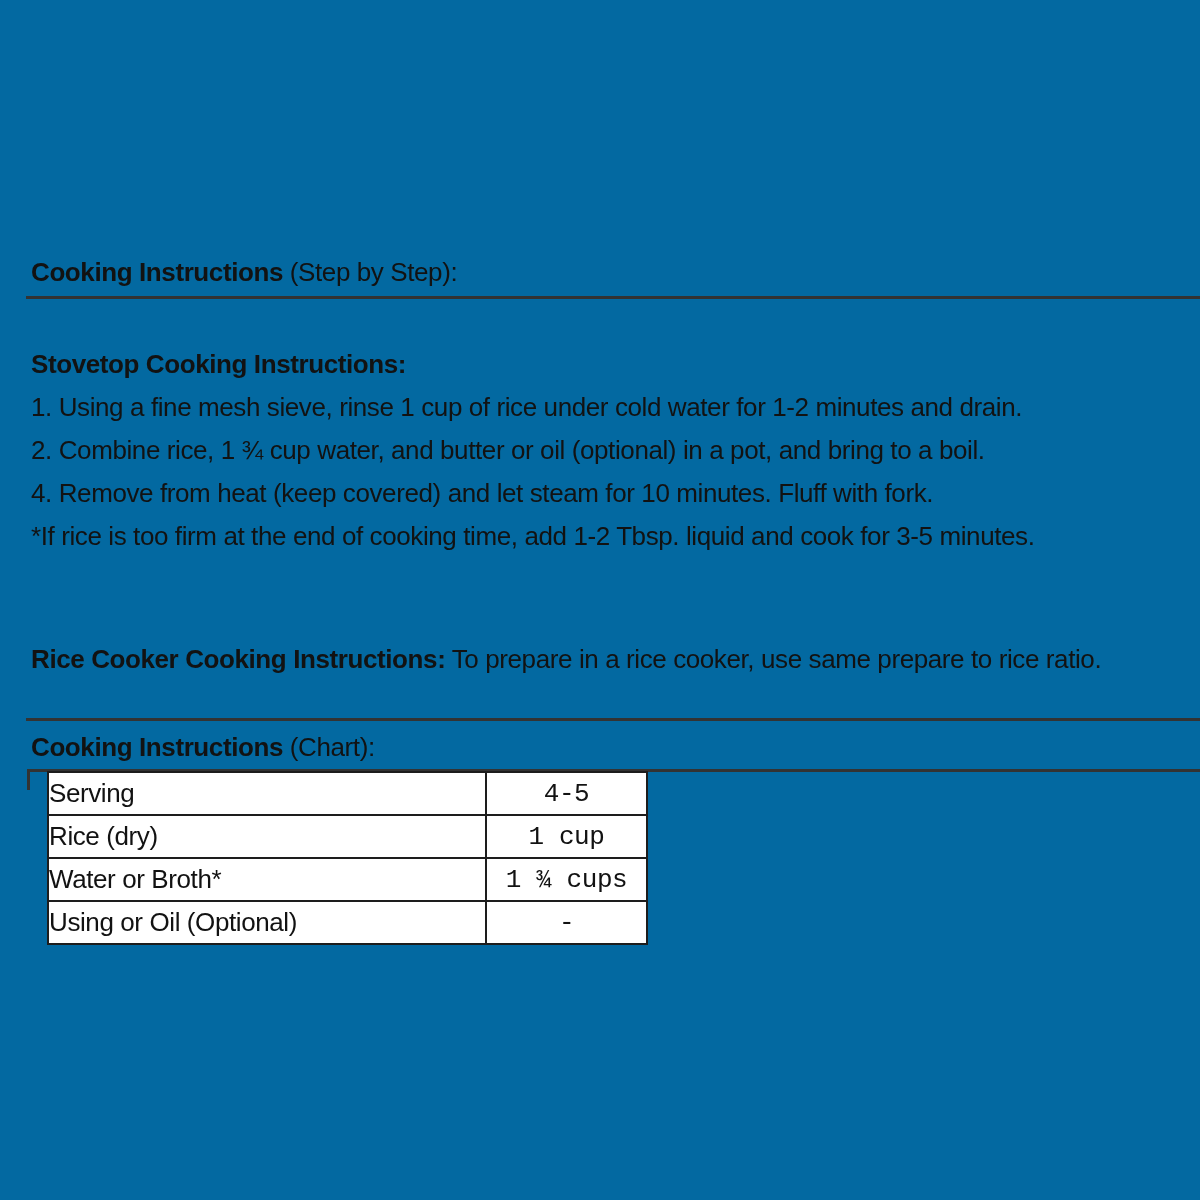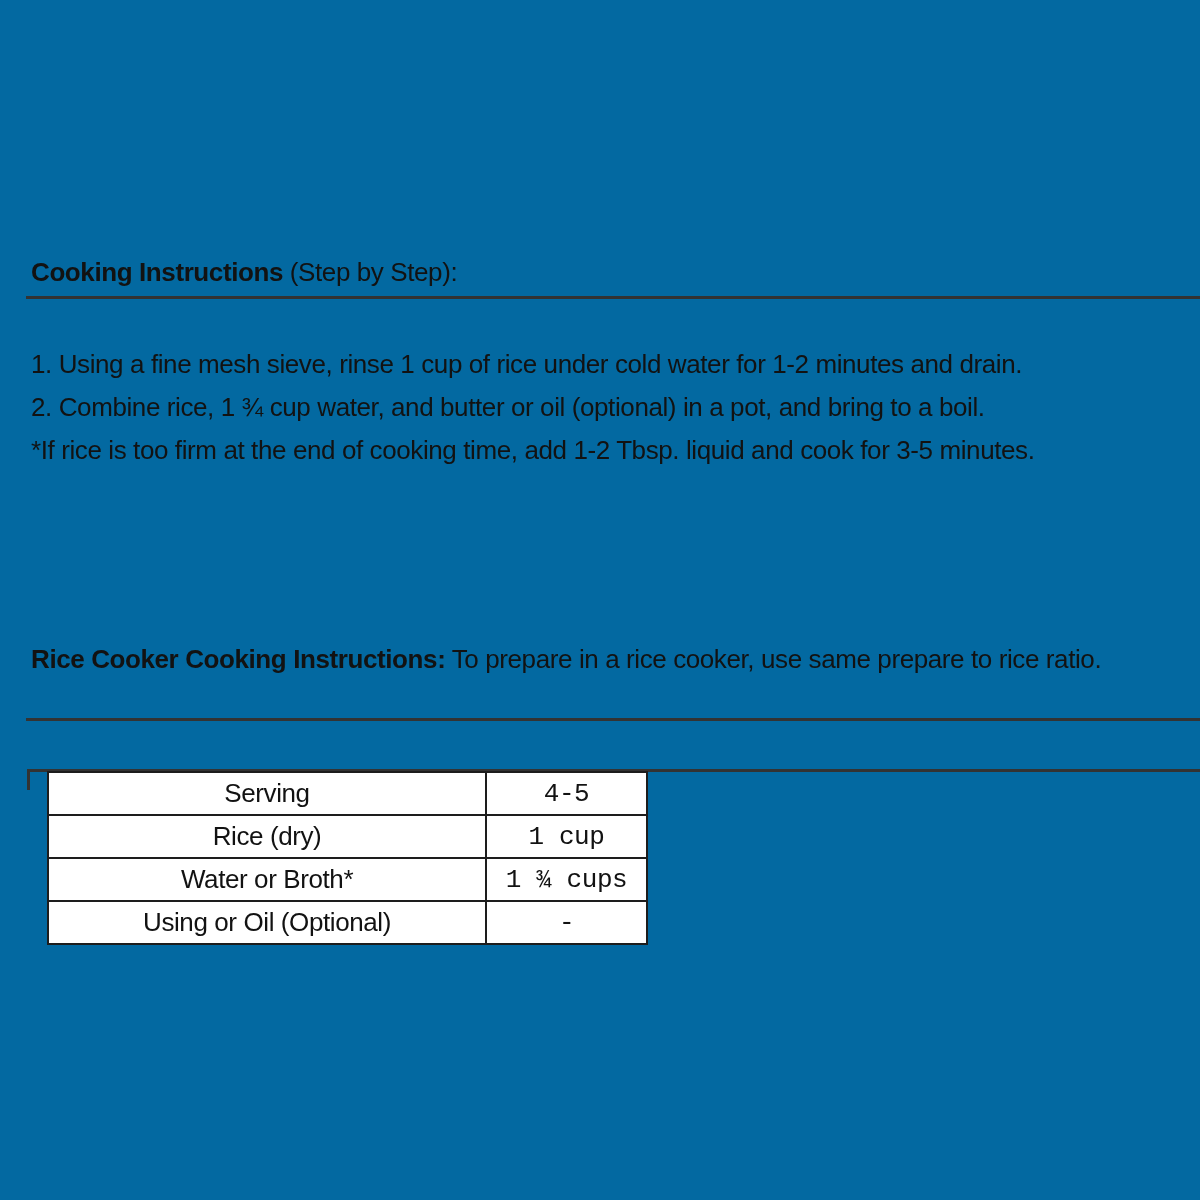--- a/index.html
+++ b/index.html
@@ -45,47 +45,50 @@
   }
   table.chart-table td {
     border: 2px solid #1d1d1d;
     height: 41px;
     padding: 0;
     background: #ffffff;
   }
   td.cell-label {
     width: 436px;
     padding-left: 14px;
-    text-align: center;
+    text-align: left;
   }
   td.cell-value {
     width: 159px;
     text-align: center;
     font-family: Liberation Mono, monospace;
   }
 </style>
 </head>
 <body>
 
 <div class="page">
 
   <div class="abs line" style="top: 251px;"><span class="bold">Cooking Instructions</span><span> (Step by Step):</span></div>
 
   <div class="rule" style="top: 296px; left: 26px;"></div>
 
   <div class="abs" style="top: 343px;">
+    <div class="line bold">Stovetop Cooking Instructions:</div>
     <div class="line">1. Using a fine mesh sieve, rinse 1 cup of rice under cold water for 1-2 minutes and drain.</div>
     <div class="line">2. Combine rice, 1 ¾ cup water, and butter or oil (optional) in a pot, and bring to a boil.</div>
+    <div class="line">4. Remove from heat (keep covered) and let steam for 10 minutes. Fluff with fork.</div>
     <div class="line">*If rice is too firm at the end of cooking time, add 1-2 Tbsp. liquid and cook for 3-5 minutes.</div>
   </div>
 
   <div class="abs line" style="top: 638px;"><span class="bold">Rice Cooker Cooking Instructions:</span><span> To prepare in a rice cooker, use same prepare to rice ratio.</span></div>
 
   <div class="rule" style="top: 718px; left: 26px;"></div>
 
+  <div class="abs line" style="top: 726px;"><span class="bold">Cooking Instructions</span><span> (Chart):</span></div>
 
   <div class="rule" style="top: 769px; left: 28px;"></div>
   <div class="tick" style="top: 769px; left: 27px; height: 21px;"></div>
 
   <table class="chart-table">
     <tbody>
       <tr>
         <td class="cell-label">Serving</td>
         <td class="cell-value">4-5</td>
       </tr>

